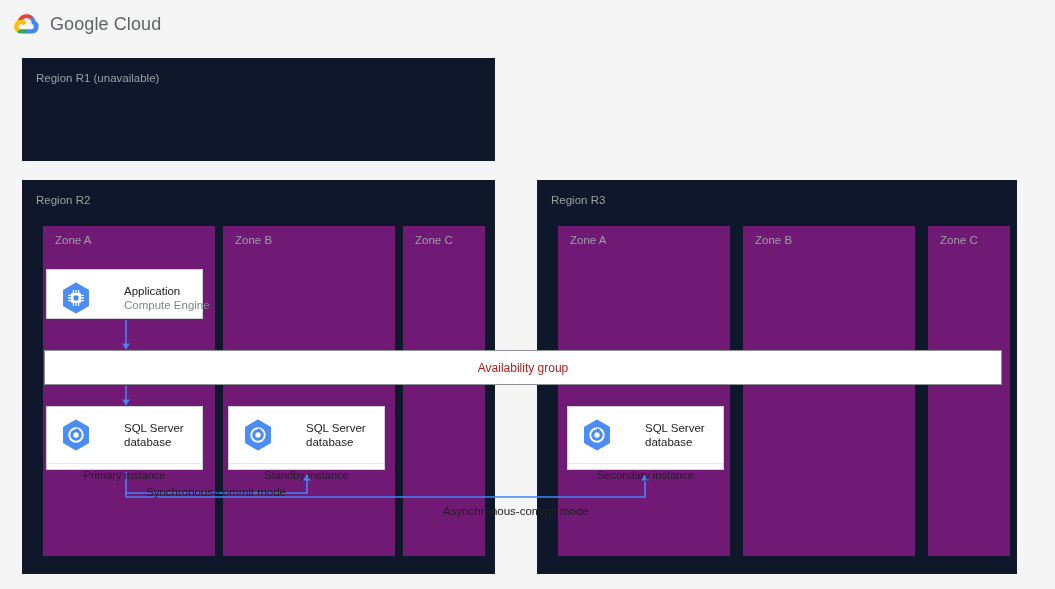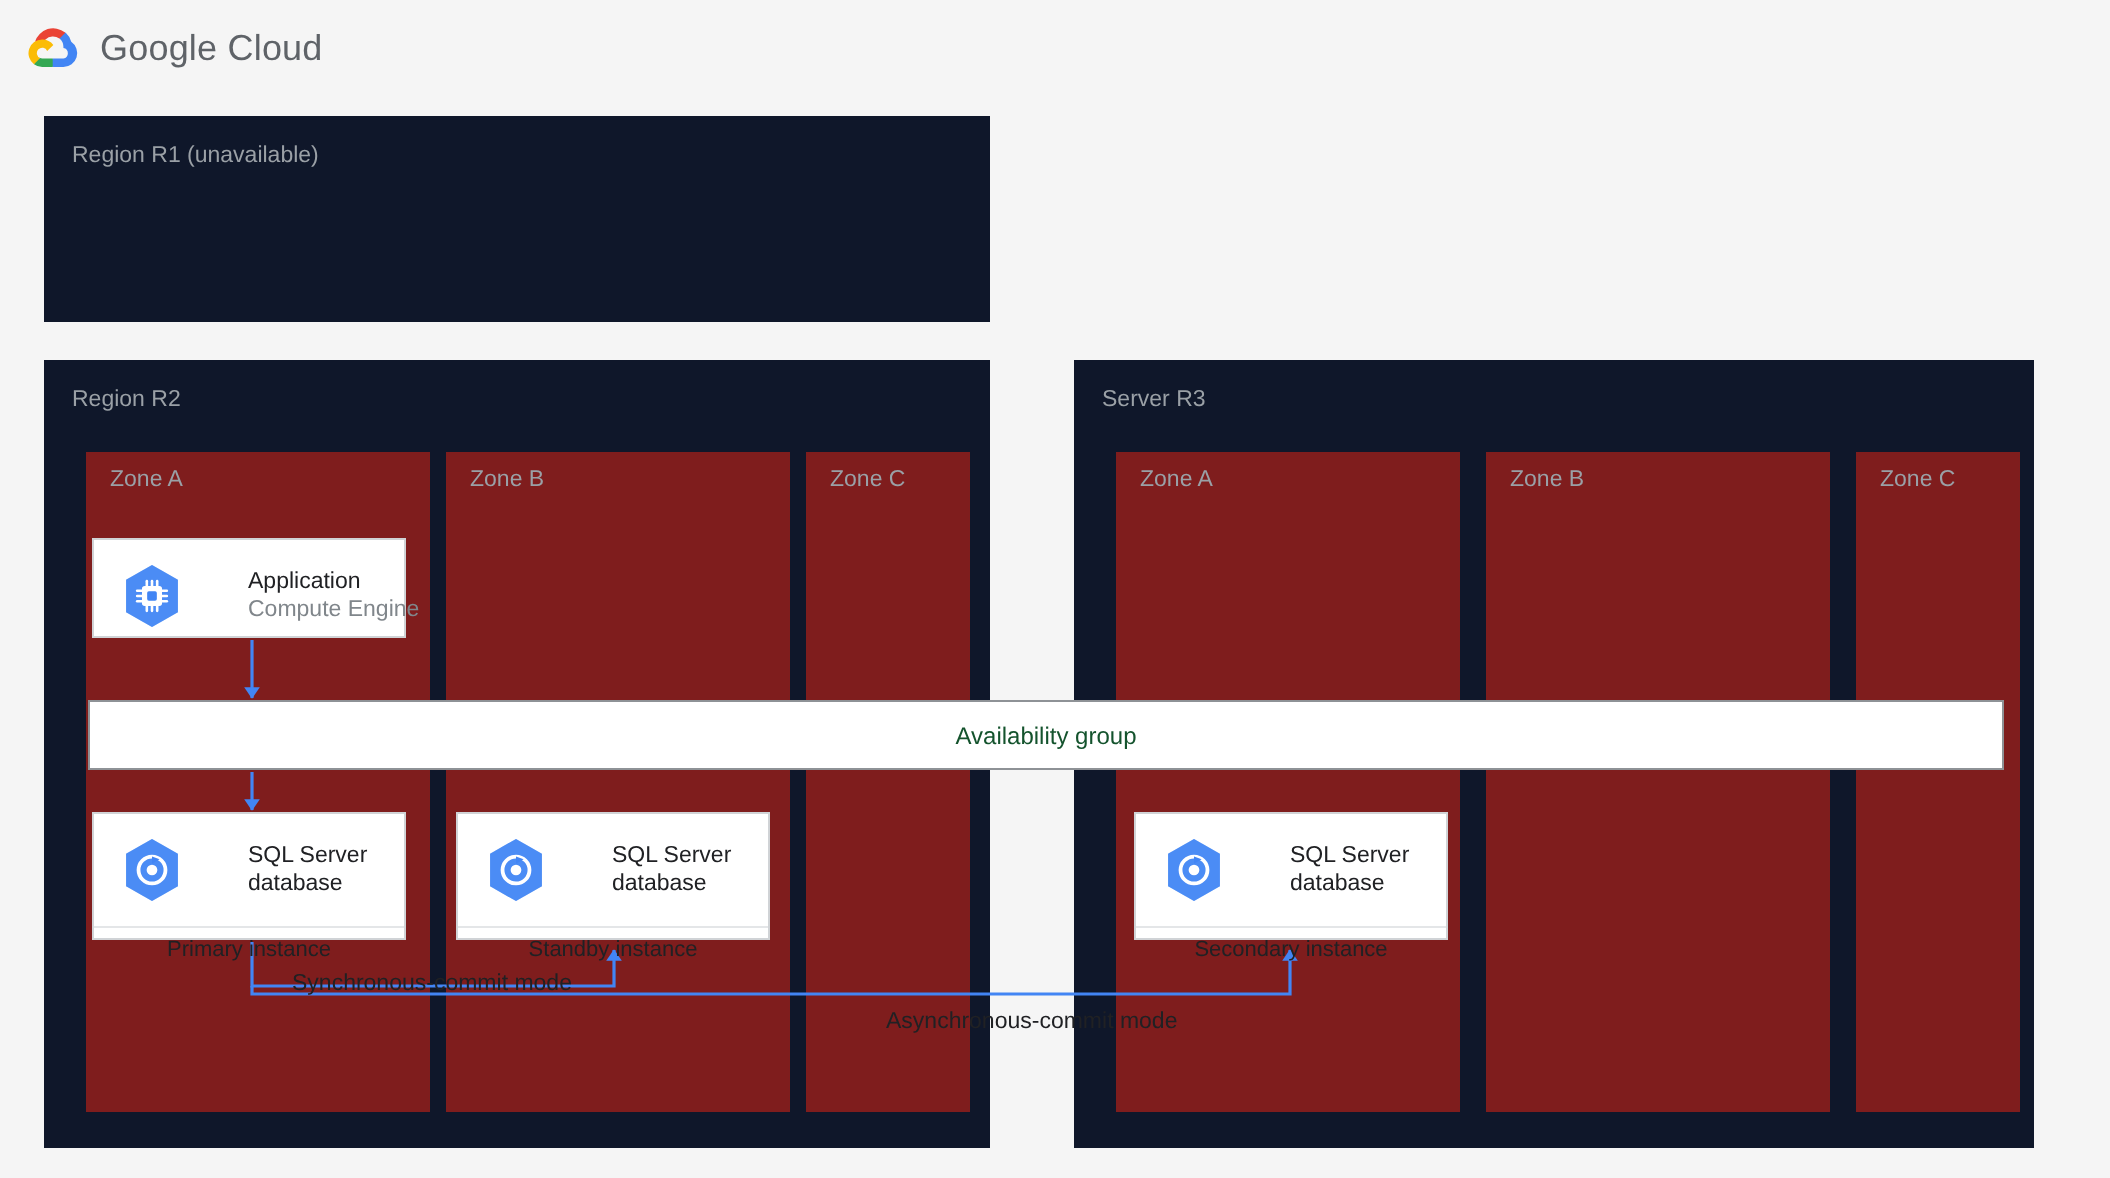--- a/index.html
+++ b/index.html
@@ -50,21 +50,21 @@
     color: #9aa0a6;
     white-space: nowrap;
   }
   #region-r1 { left: 22px;  top: 58px;  width: 473px; height: 103px; }
   #region-r2 { left: 22px;  top: 180px; width: 473px; height: 394px; }
   #region-r3 { left: 537px; top: 180px; width: 480px; height: 394px; }
 
   
   .zone {
     position: absolute;
-    background: #7f1d1d;
+    background: #701a75;
     top: 226px;
     height: 330px;
   }
   .zone-label {
     position: absolute;
     left: 12px; top: 8px;
     font-size: 11.5px;
     color: #9aa0a6;
     white-space: nowrap;
   }
@@ -122,21 +122,21 @@
     left: 44px; top: 350px;
     width: 958px; height: 35px;
     background: #ffffff;
     border: 1px solid #8e9296;
     display: flex;
     align-items: center;
     justify-content: center;
   }
   #availability-group .ag-label {
     font-size: 12px;
-    color: #14532d;
+    color: #b91c1c;
     white-space: nowrap;
   }
 
   
   #connectors {
     position: absolute;
     left: 0; top: 0;
     width: 1055px; height: 589px;
     pointer-events: none;
   }
@@ -168,21 +168,21 @@
 
   <div class="region" id="region-r1">
     <span class="region-label">Region R1 (unavailable)</span>
   </div>
 
   <div class="region" id="region-r2">
     <span class="region-label">Region R2</span>
   </div>
 
   <div class="region" id="region-r3">
-    <span class="region-label">Server R3</span>
+    <span class="region-label">Region R3</span>
   </div>
 
   <div class="zone" id="r2-zone-a">
     <span class="zone-label">Zone A</span>
   </div>
   <div class="zone" id="r2-zone-b">
     <span class="zone-label">Zone B</span>
   </div>
   <div class="zone" id="r2-zone-c">
     <span class="zone-label">Zone C</span>

